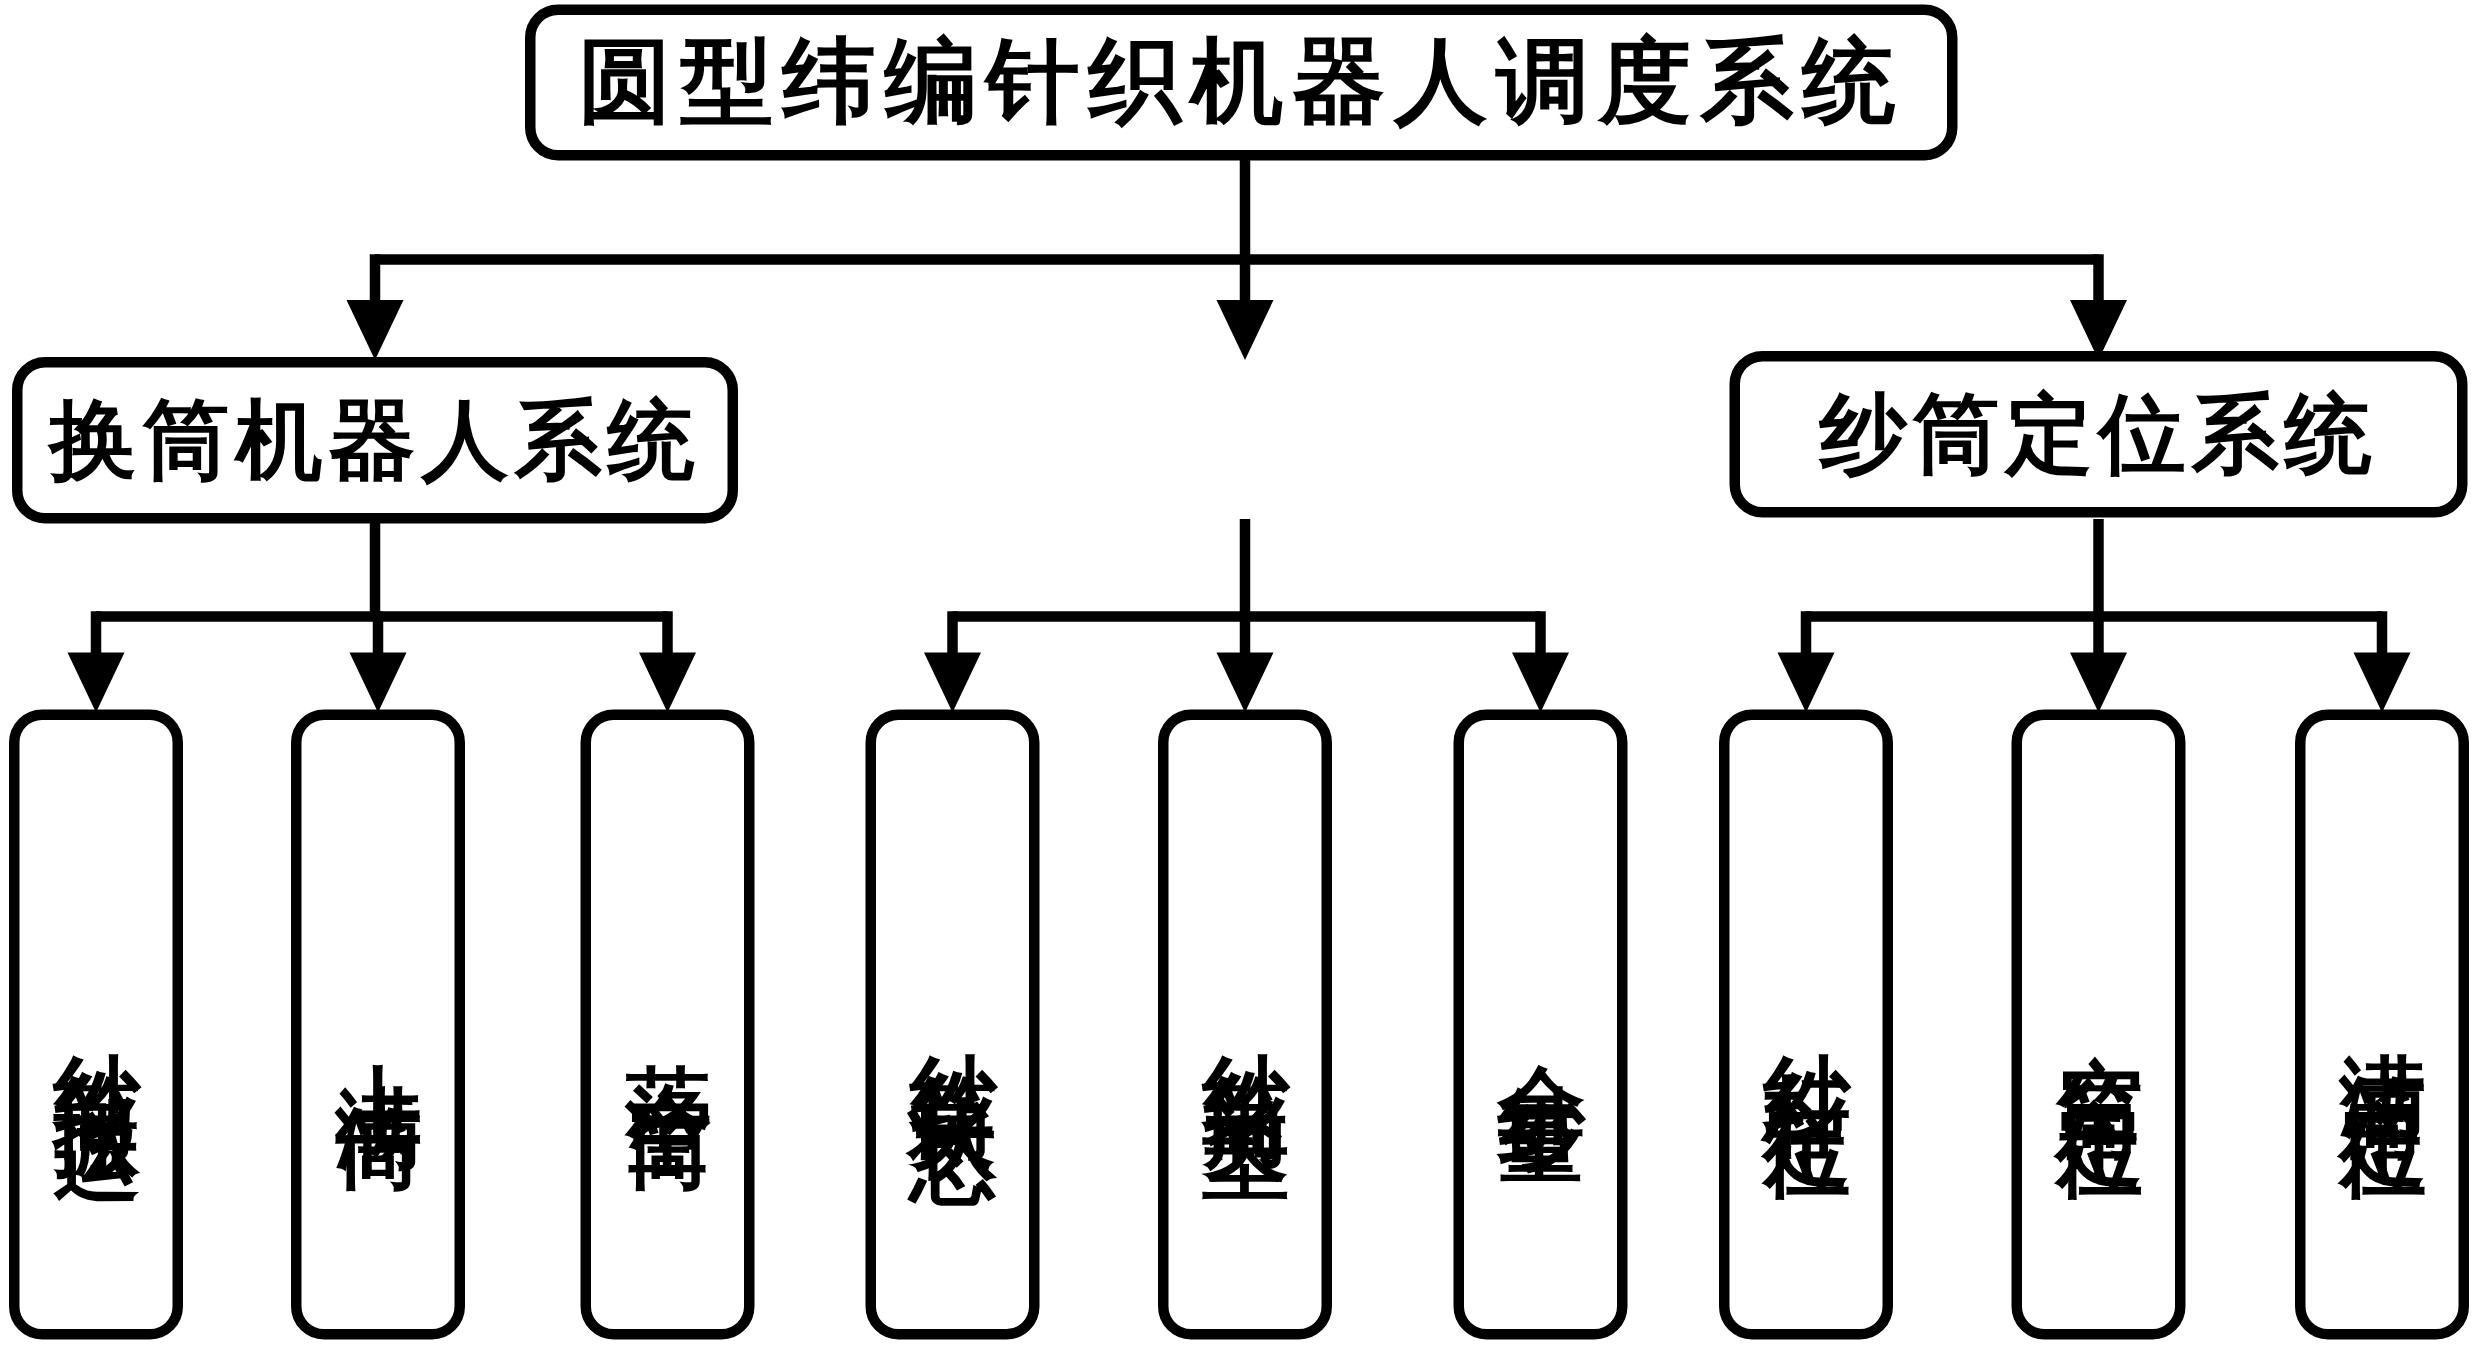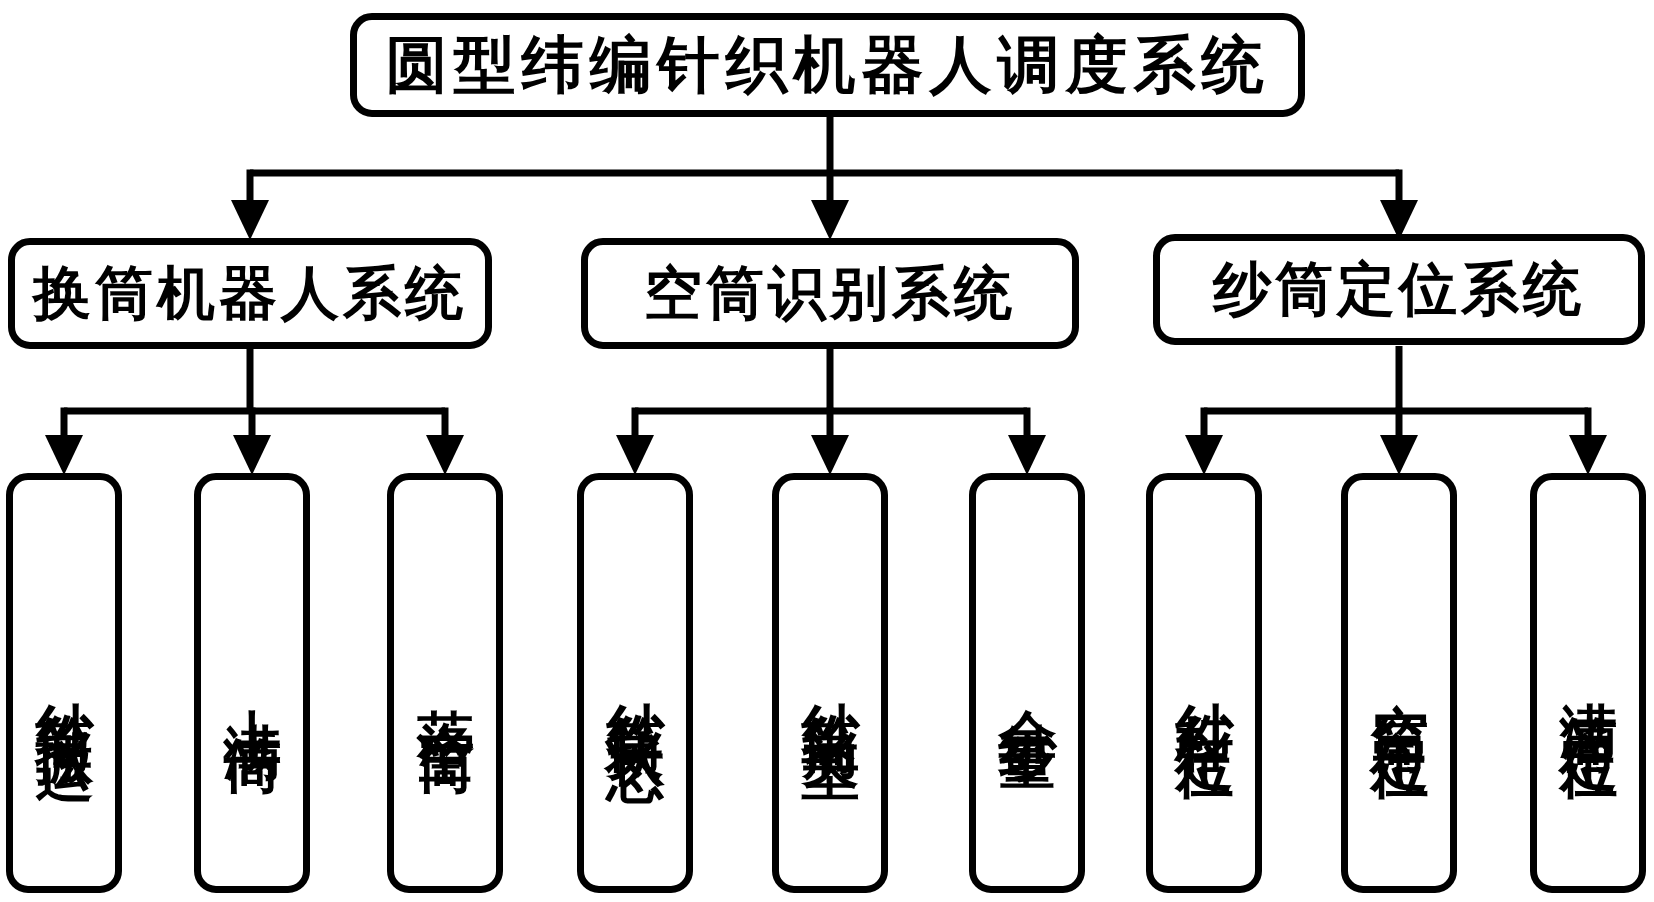--- a/index.html
+++ b/index.html
@@ -94,29 +94,26 @@
       <polygon points="426,435 464,435 445,475"></polygon>
       <polygon points="616,435 654,435 635,475"></polygon>
       <polygon points="811,435 849,435 830,475"></polygon>
       <polygon points="1008,435 1046,435 1027,475"></polygon>
       <polygon points="1185,435 1223,435 1204,475"></polygon>
       <polygon points="1380,435 1418,435 1399,475"></polygon>
       <polygon points="1569,435 1607,435 1588,475"></polygon>
     </g>
   </svg>
 
-  <div class="box root" style="left:350px; top:13px; width:955px; height:104px;">
+  <div class="box root" style="left:350px; top:3px; width:955px; height:104px;">
     <span class="label-h">圆型纬编针织机器人调度系统</span>
   </div>
 
   <div class="box lvl2" style="left:8px; top:238px; width:484px; height:111px;">
     <span class="label-h">换筒机器人系统</span>
-  </div>
-  <div class="box lvl2" style="left:581px; top:238px; width:498px; height:111px;">
-    <span class="label-h">空筒识别系统</span>
   </div>
   <div class="box lvl2" style="left:1153px; top:234px; width:492px; height:111px;">
     <span class="label-h">纱筒定位系统</span>
   </div>
 
   <div class="box lvl3" style="left:6px; top:473px; width:116px; height:420px;">
     <span class="label-v">纱筒搬运</span>
   </div>
   <div class="box lvl3" style="left:194px; top:473px; width:116px; height:420px;">
     <span class="label-v">上满筒</span>

